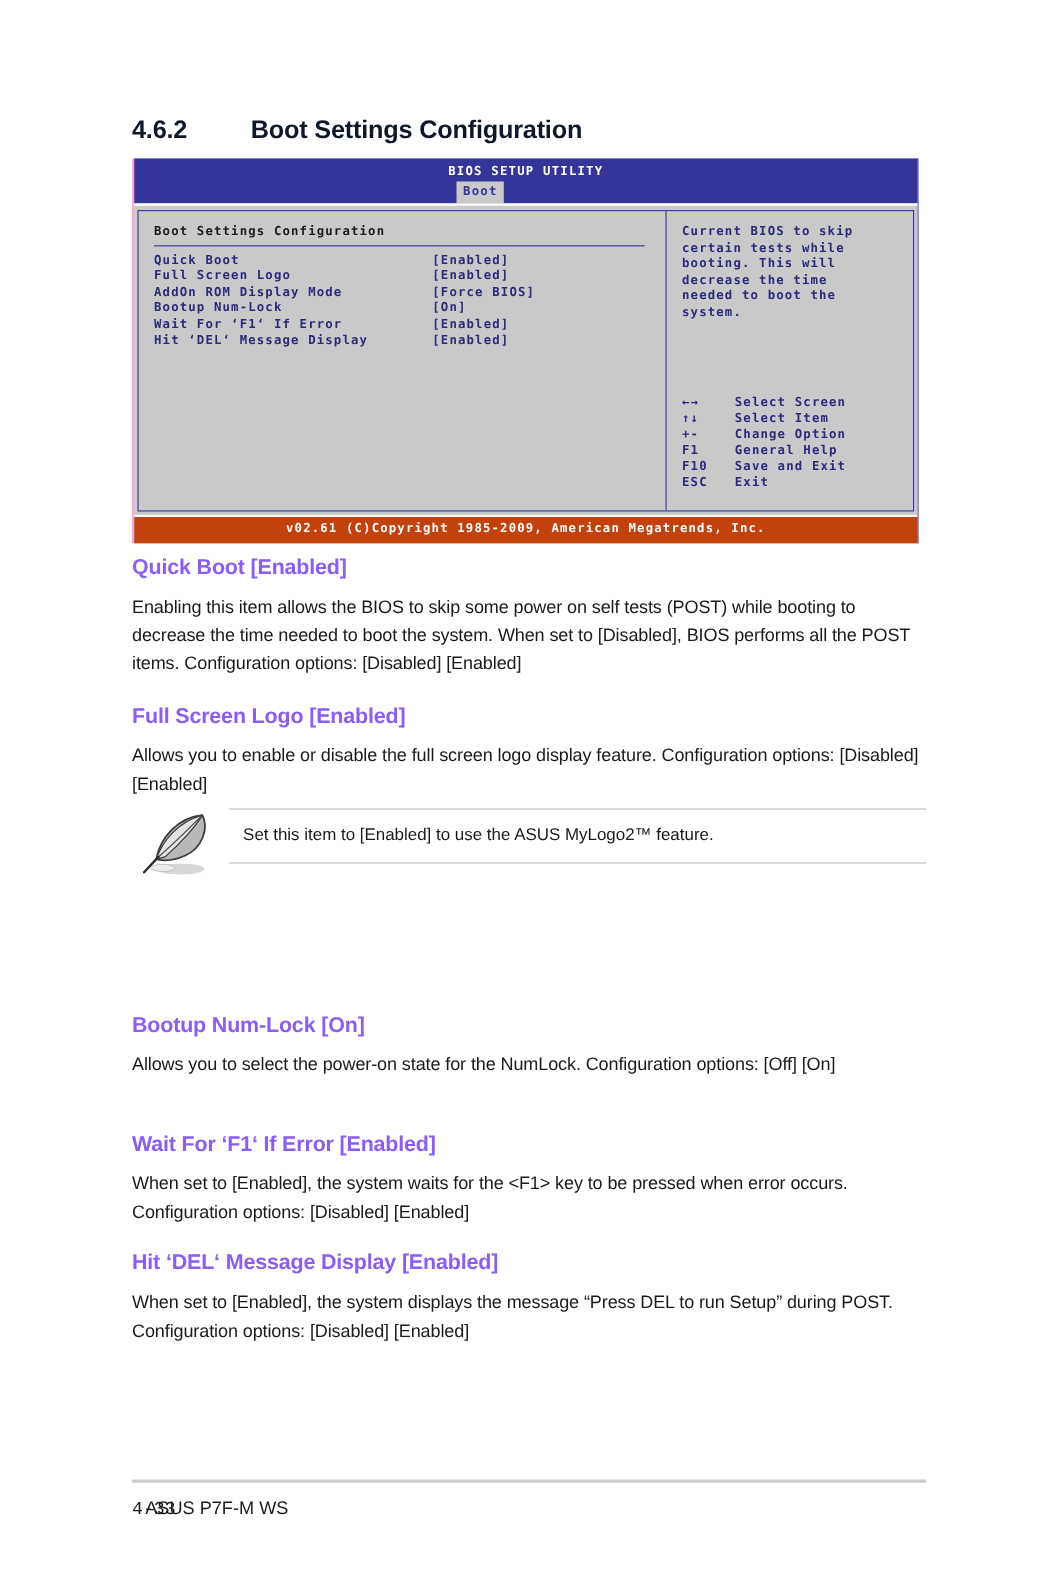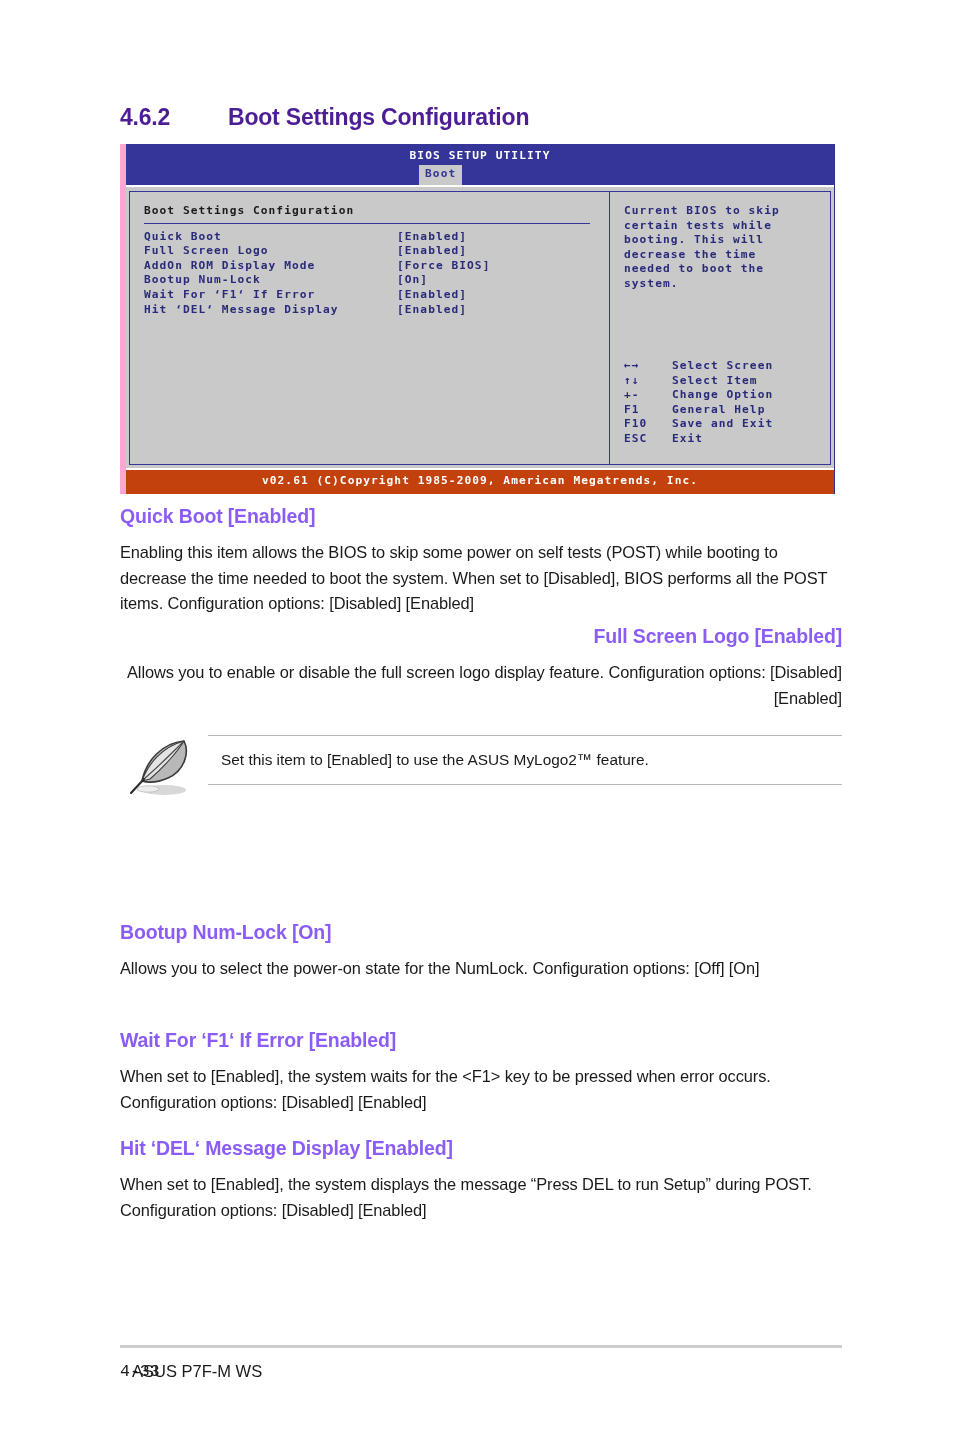--- a/index.html
+++ b/index.html
@@ -25,37 +25,37 @@
   
   .sec-head {
     position: absolute;
     left: 120px;
     top: 104px;
     display: flex;
     align-items: baseline;
     font-weight: bold;
     font-size: 23px;
     letter-spacing: -0.2px;
-    color: #4c1d95;
+    color: #0f172a;
   }
   .sec-num { width: 108px; flex: 0 0 108px; }
   .sec-title { white-space: nowrap; }
 
   
   .bios {
     position: absolute;
     left: 120px;
     top: 144px;
     width: 715px;
     font-family: "DejaVu Sans Mono", "Liberation Mono", monospace;
     font-size: 11.2px;
     line-height: 14.6px;
     font-weight: bold;
     letter-spacing: 0px;
-    border-left: 6px solid #f9a8d4;
+    border-left: 2px solid #f9a8d4;
     border-right: 1px solid #2f2f8f;
   }
   .bios-titlebar {
     background: #343499;
     height: 41px;
     position: relative;
     color: #ffffff;
   }
   .bios-title {
     position: absolute;
@@ -308,21 +308,21 @@
     </div>
 
     <div class="bios-footer">v02.61 (C)Copyright 1985-2009, American Megatrends, Inc.</div>
   </div>
 
   <div class="block" style="top:505px;">
     <h3 class="item-head">Quick Boot [Enabled]</h3>
     <p class="item-body">Enabling this item allows the BIOS to skip some power on self tests (POST) while booting to decrease the time needed to boot the system. When set to [Disabled], BIOS performs all the POST items. Configuration options: [Disabled] [Enabled]</p>
   </div>
 
-  <div class="block" style="top:625px;text-align:right;">
+  <div class="block" style="top:640px;">
     <h3 class="item-head">Full Screen Logo [Enabled]</h3>
     <p class="item-body">Allows you to enable or disable the full screen logo display feature. Configuration options: [Disabled] [Enabled]</p>
   </div>
 
   <div class="note" style="top:735px;">
     <div class="note-inner">
       <div class="note-icon">
         <svg class="quill" width="72" height="62" viewBox="0 0 72 62">
           <ellipse cx="36" cy="53" rx="22" ry="5" fill="#d8d8d8"></ellipse>
           <path d="M14 44 C18 24 34 6 56 4 C62 16 56 34 40 41 C31 45 21 46 14 44 Z" fill="#b8b8b8" stroke="#3a3a3a" stroke-width="1.6" stroke-linejoin="round"></path>

